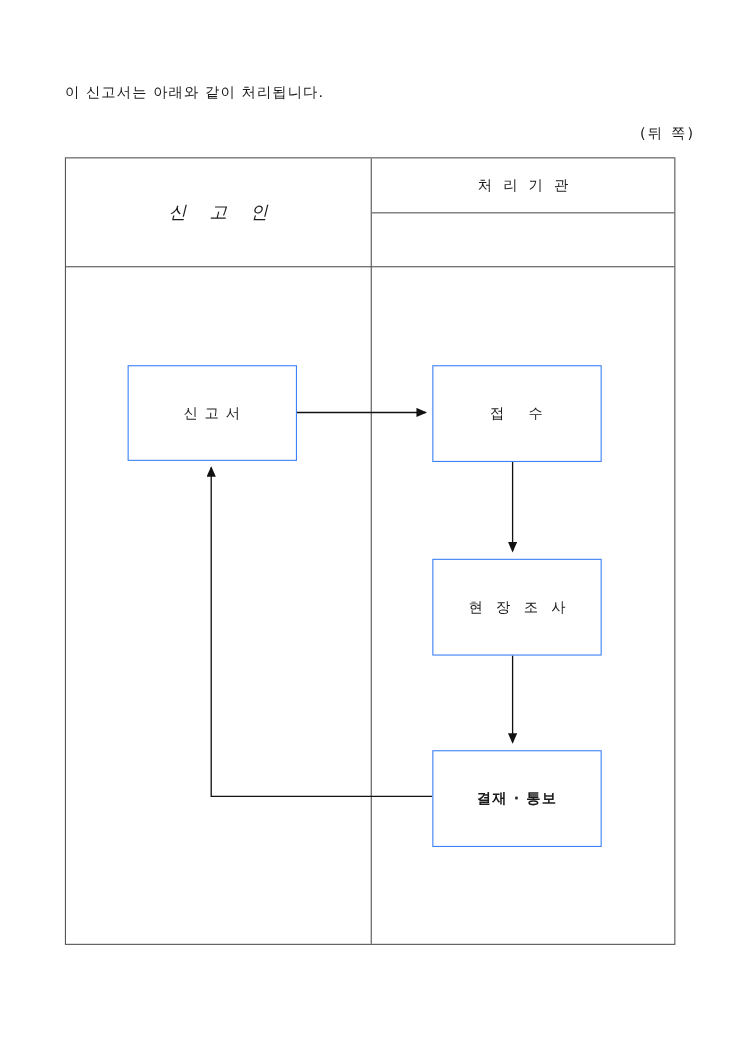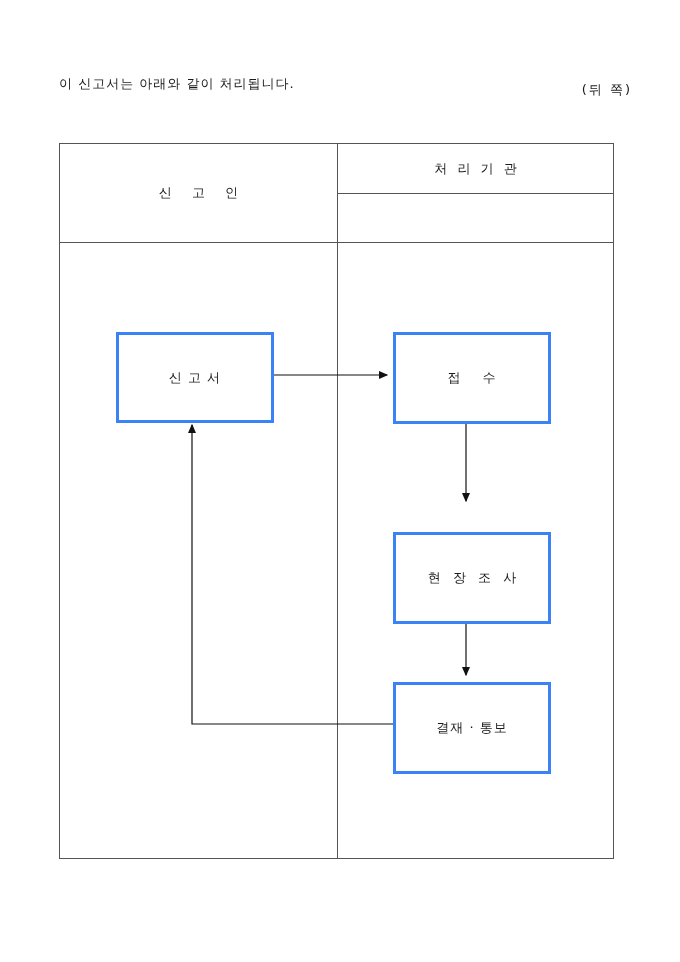--- a/index.html
+++ b/index.html
@@ -20,21 +20,21 @@
     position: absolute;
     left: 59px;
     top: 75px;
     font-size: 13px;
     letter-spacing: 1px;
     white-space: nowrap;
   }
   .back-side-label {
     position: absolute;
     right: 48px;
-    top: 81px;
+    top: 112px;
     font-size: 13px;
     letter-spacing: 2px;
     white-space: nowrap;
   }
   .proc-table {
     position: absolute;
     left: 59px;
     top: 143px;
     width: 553px;
     height: 714px;
@@ -70,23 +70,24 @@
     display: flex;
     align-items: center;
     justify-content: center;
     text-align: left;
   }
   .cell-declarant {
     left: 0;
     top: 0;
     width: 277px;
     height: 98px;
-    font-size: 13px;
+    font-size: 16px;
     letter-spacing: 8px;
     text-indent: 8px;
+    font-style: italic;
   }
   .cell-agency {
     left: 278px;
     top: 0;
     right: 0;
     height: 49px;
     font-size: 13px;
     letter-spacing: 3px;
     text-indent: 3px;
   }
@@ -95,34 +96,34 @@
     top: 50px;
     right: 0;
     height: 48px;
     font-size: 12px;
     letter-spacing: 0px;
   }
   .flow-node {
     position: absolute;
     width: 152px;
     height: 85px;
-    border: 3px solid #3b82f6;
+    border: 1px solid #3b82f6;
     background: #ffffff;
     display: flex;
     align-items: center;
     justify-content: center;
     text-align: center;
     font-size: 13px;
     letter-spacing: 1px;
     z-index: 2;
   }
   #node-report  { left: 116px; top: 332px; }
   #node-receipt { left: 393px; top: 332px; height: 86px; word-spacing: 16px; align-items: center; }
-  #node-site    { left: 393px; top: 508px; height: 86px; letter-spacing: 4px; text-indent: 4px; margin-top: 24px; }
-  #node-approval{ left: 393px; top: 682px; height: 86px; }
+  #node-site    { left: 393px; top: 508px; height: 86px; letter-spacing: 4px; text-indent: 4px; }
+  #node-approval{ left: 393px; top: 682px; height: 86px; font-weight: bold; }
   .edges-overlay {
     position: absolute;
     left: 0;
     top: 0;
     width: 680px;
     height: 962px;
     pointer-events: none;
     z-index: 1;
   }
 </style>

